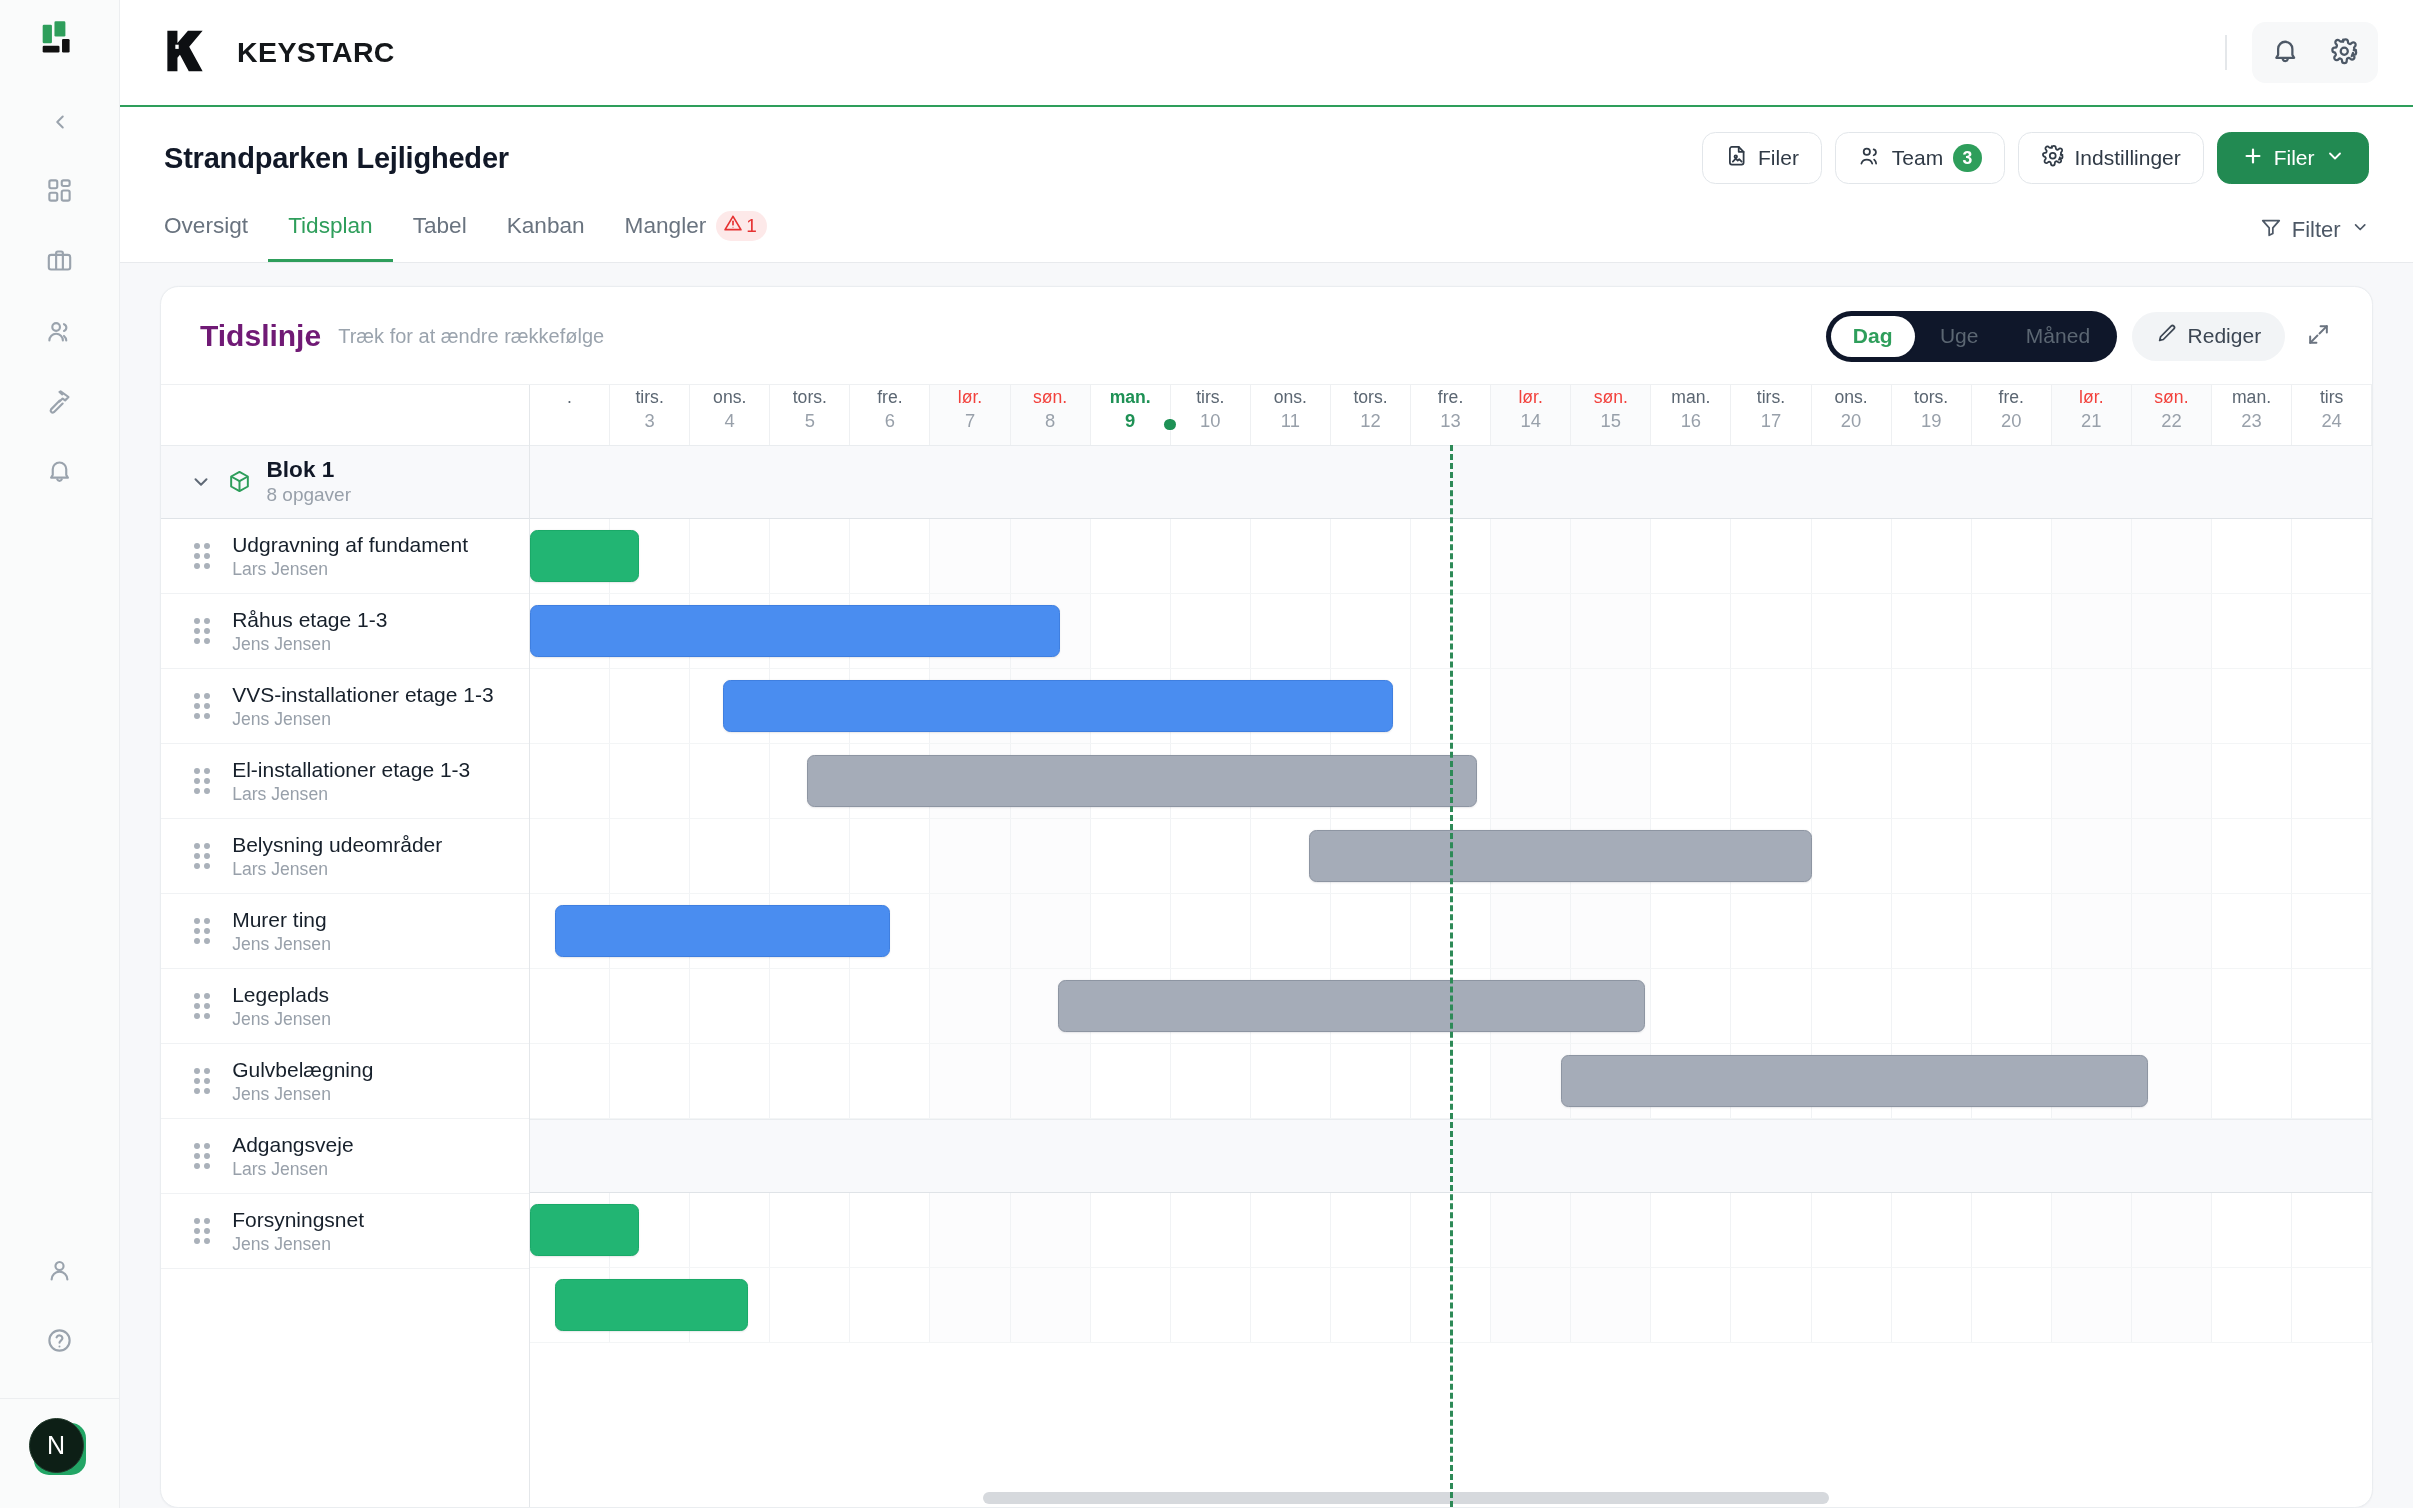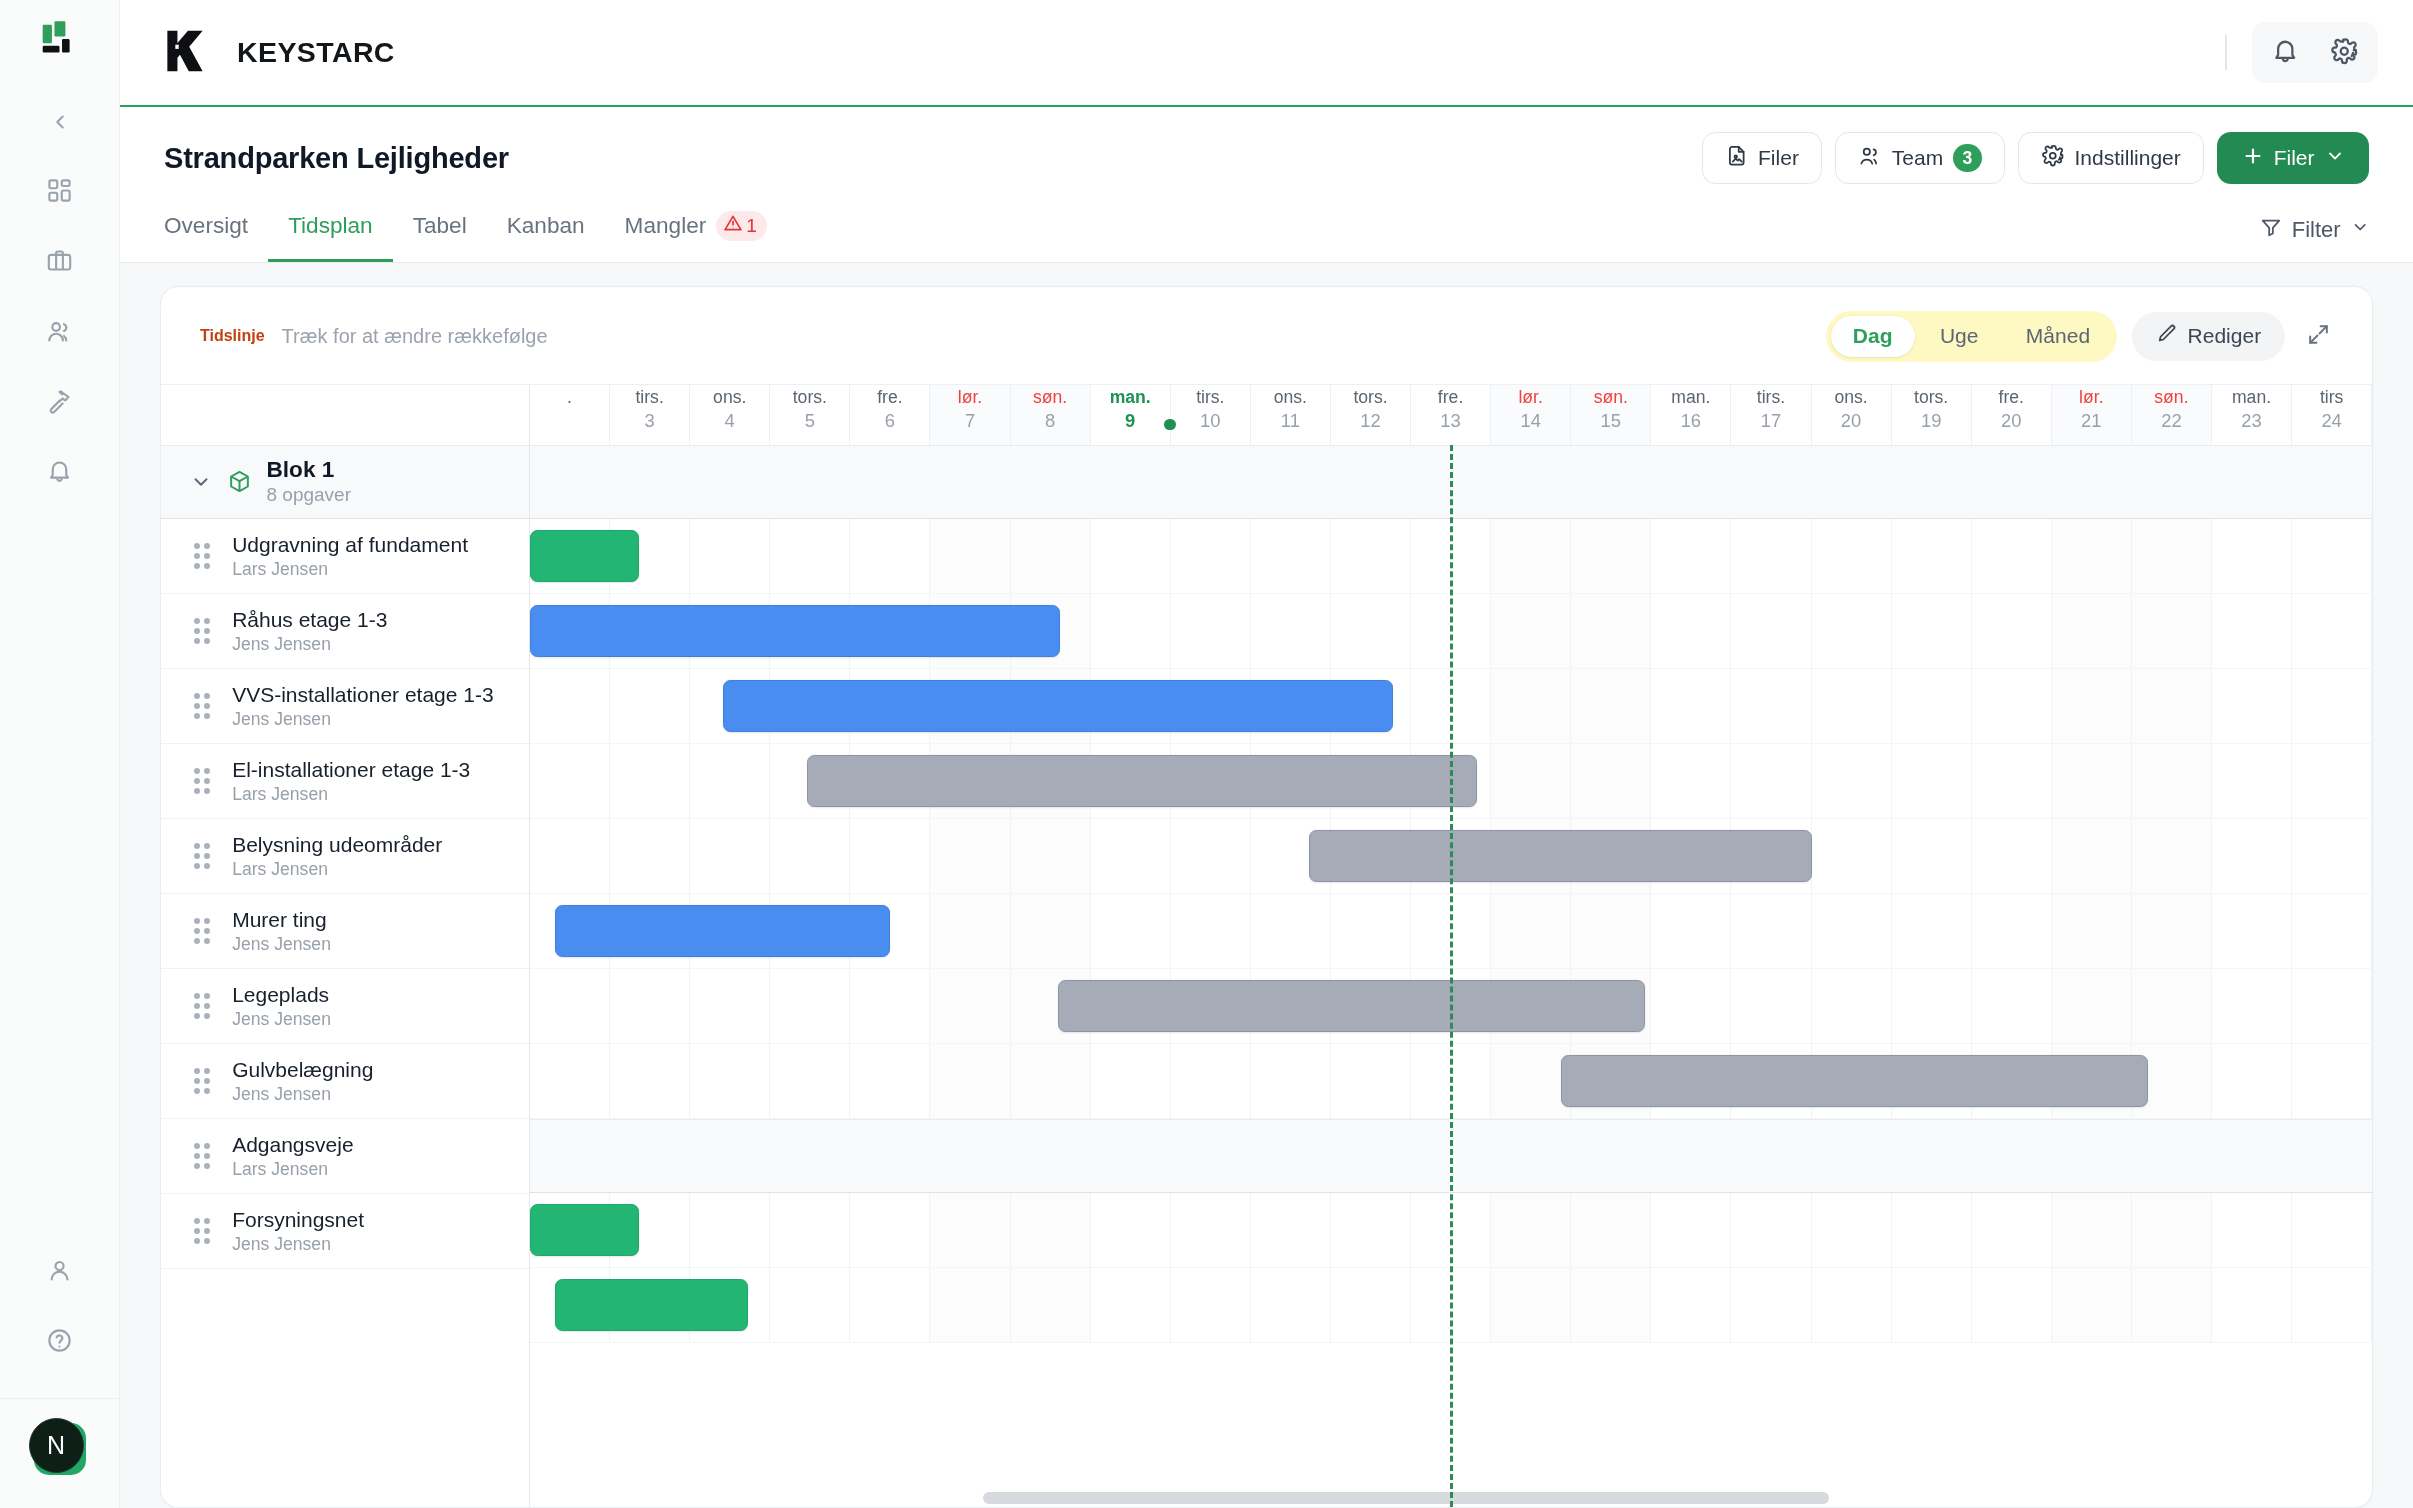--- a/index.html
+++ b/index.html
@@ -118,25 +118,25 @@
   
   .content { flex: 1; background: #f7f8fa; padding: 23.5px 40px 0 40px; min-height: 0; }
   .card {
     background: #fff; border: 0.8px solid #eaedf0; border-radius: 18.4px;
     height: 100%; display: flex; flex-direction: column; overflow: hidden;
     box-shadow: 0 0.8px 1.7px rgba(16,24,40,0.04);
   }
   .card-head {
     display: flex; align-items: center; padding: 23.5px 34px 22px 39px;
   }
-  .card-title { font-size: 16px; font-weight: 700; color: #c2410c; }
+  .card-title { font-size: 30px; font-weight: 700; color: #701a75; }
   .card-sub { font-size: 20px; color: #9aa3ad; margin-left: 17px; }
   .card-head-right { margin-left: auto; display: flex; align-items: center; gap: 15px; }
   .seg {
-    background: #fef9c3; border-radius: 837px; padding: 5px; display: flex; gap: 3.4px;
+    background: #0f172a; border-radius: 837px; padding: 5px; display: flex; gap: 3.4px;
   }
   .seg-item {
     padding: 8.4px 22px; border-radius: 837px; font-size: 21px; color: #5b6672; cursor: pointer;
   }
   .seg-item.active { background: #fff; color: #2e9e5b; font-weight: 600; box-shadow: 0 0.8px 2.5px rgba(16,24,40,0.12); }
   .ghost-btn {
     display: flex; align-items: center; gap: 10px;
     background: #f2f4f6; border-radius: 837px; padding: 11px 23.5px;
     font-size: 21px; color: #3c4653; cursor: pointer;
   }

